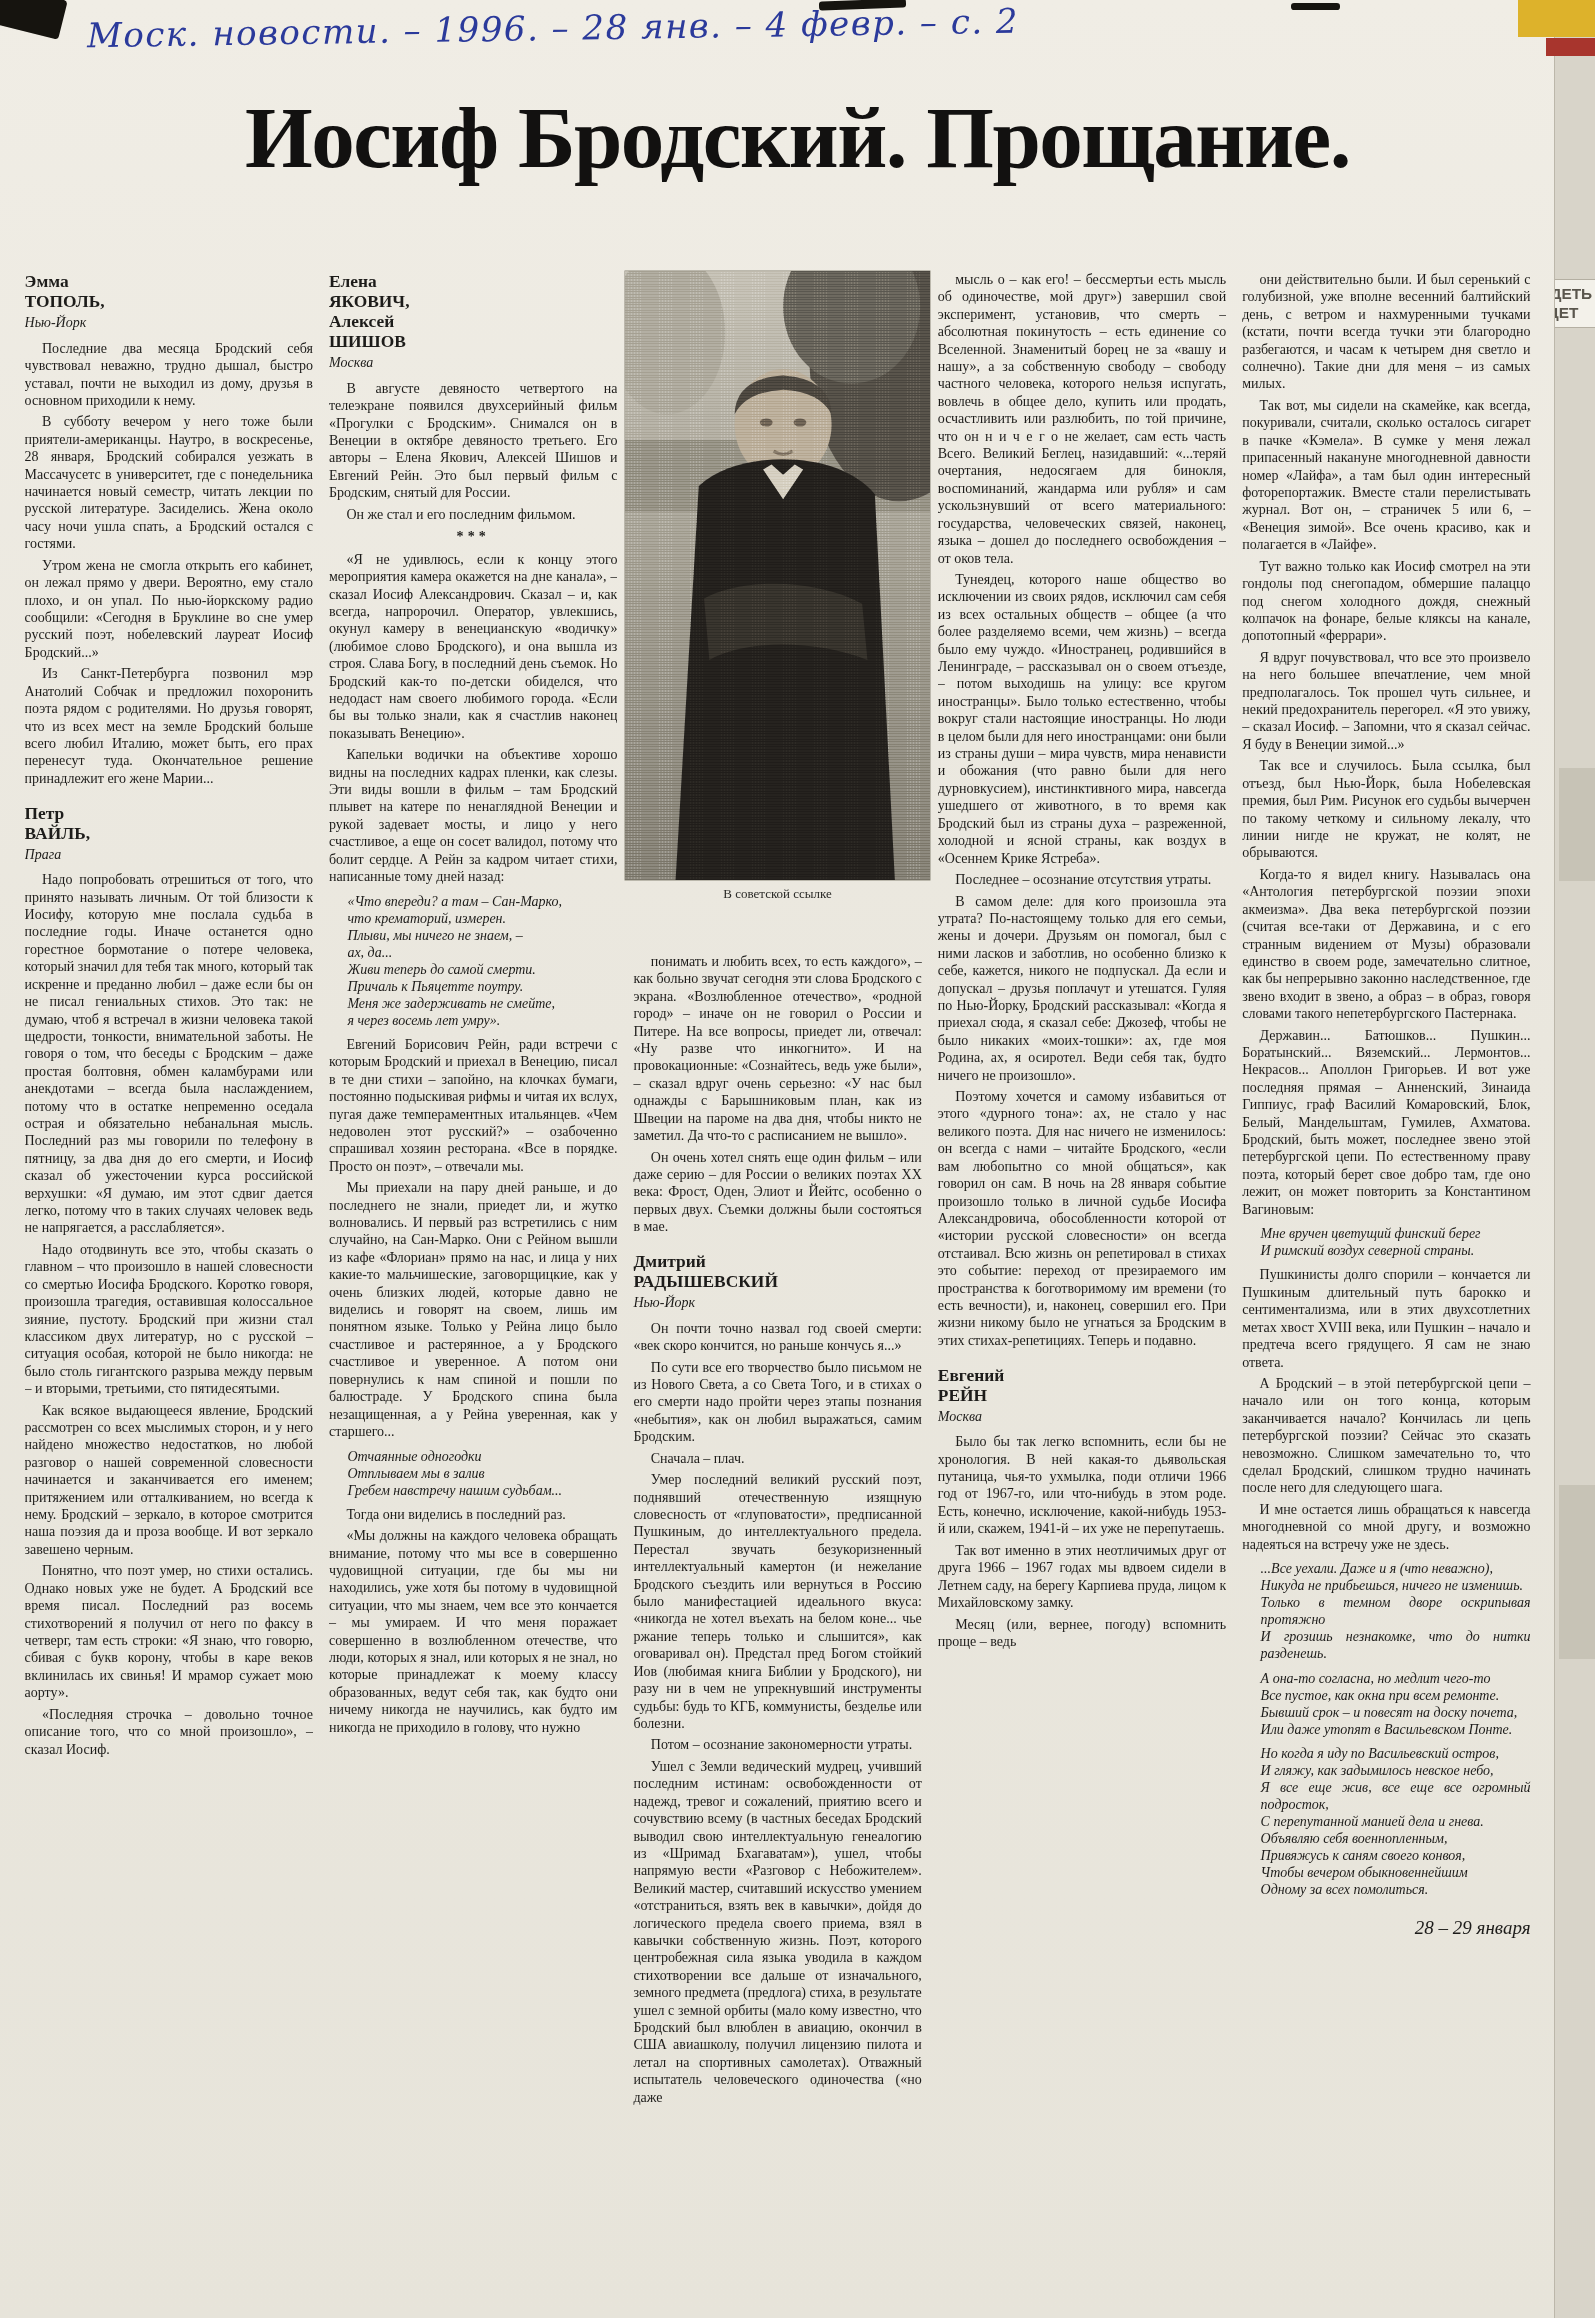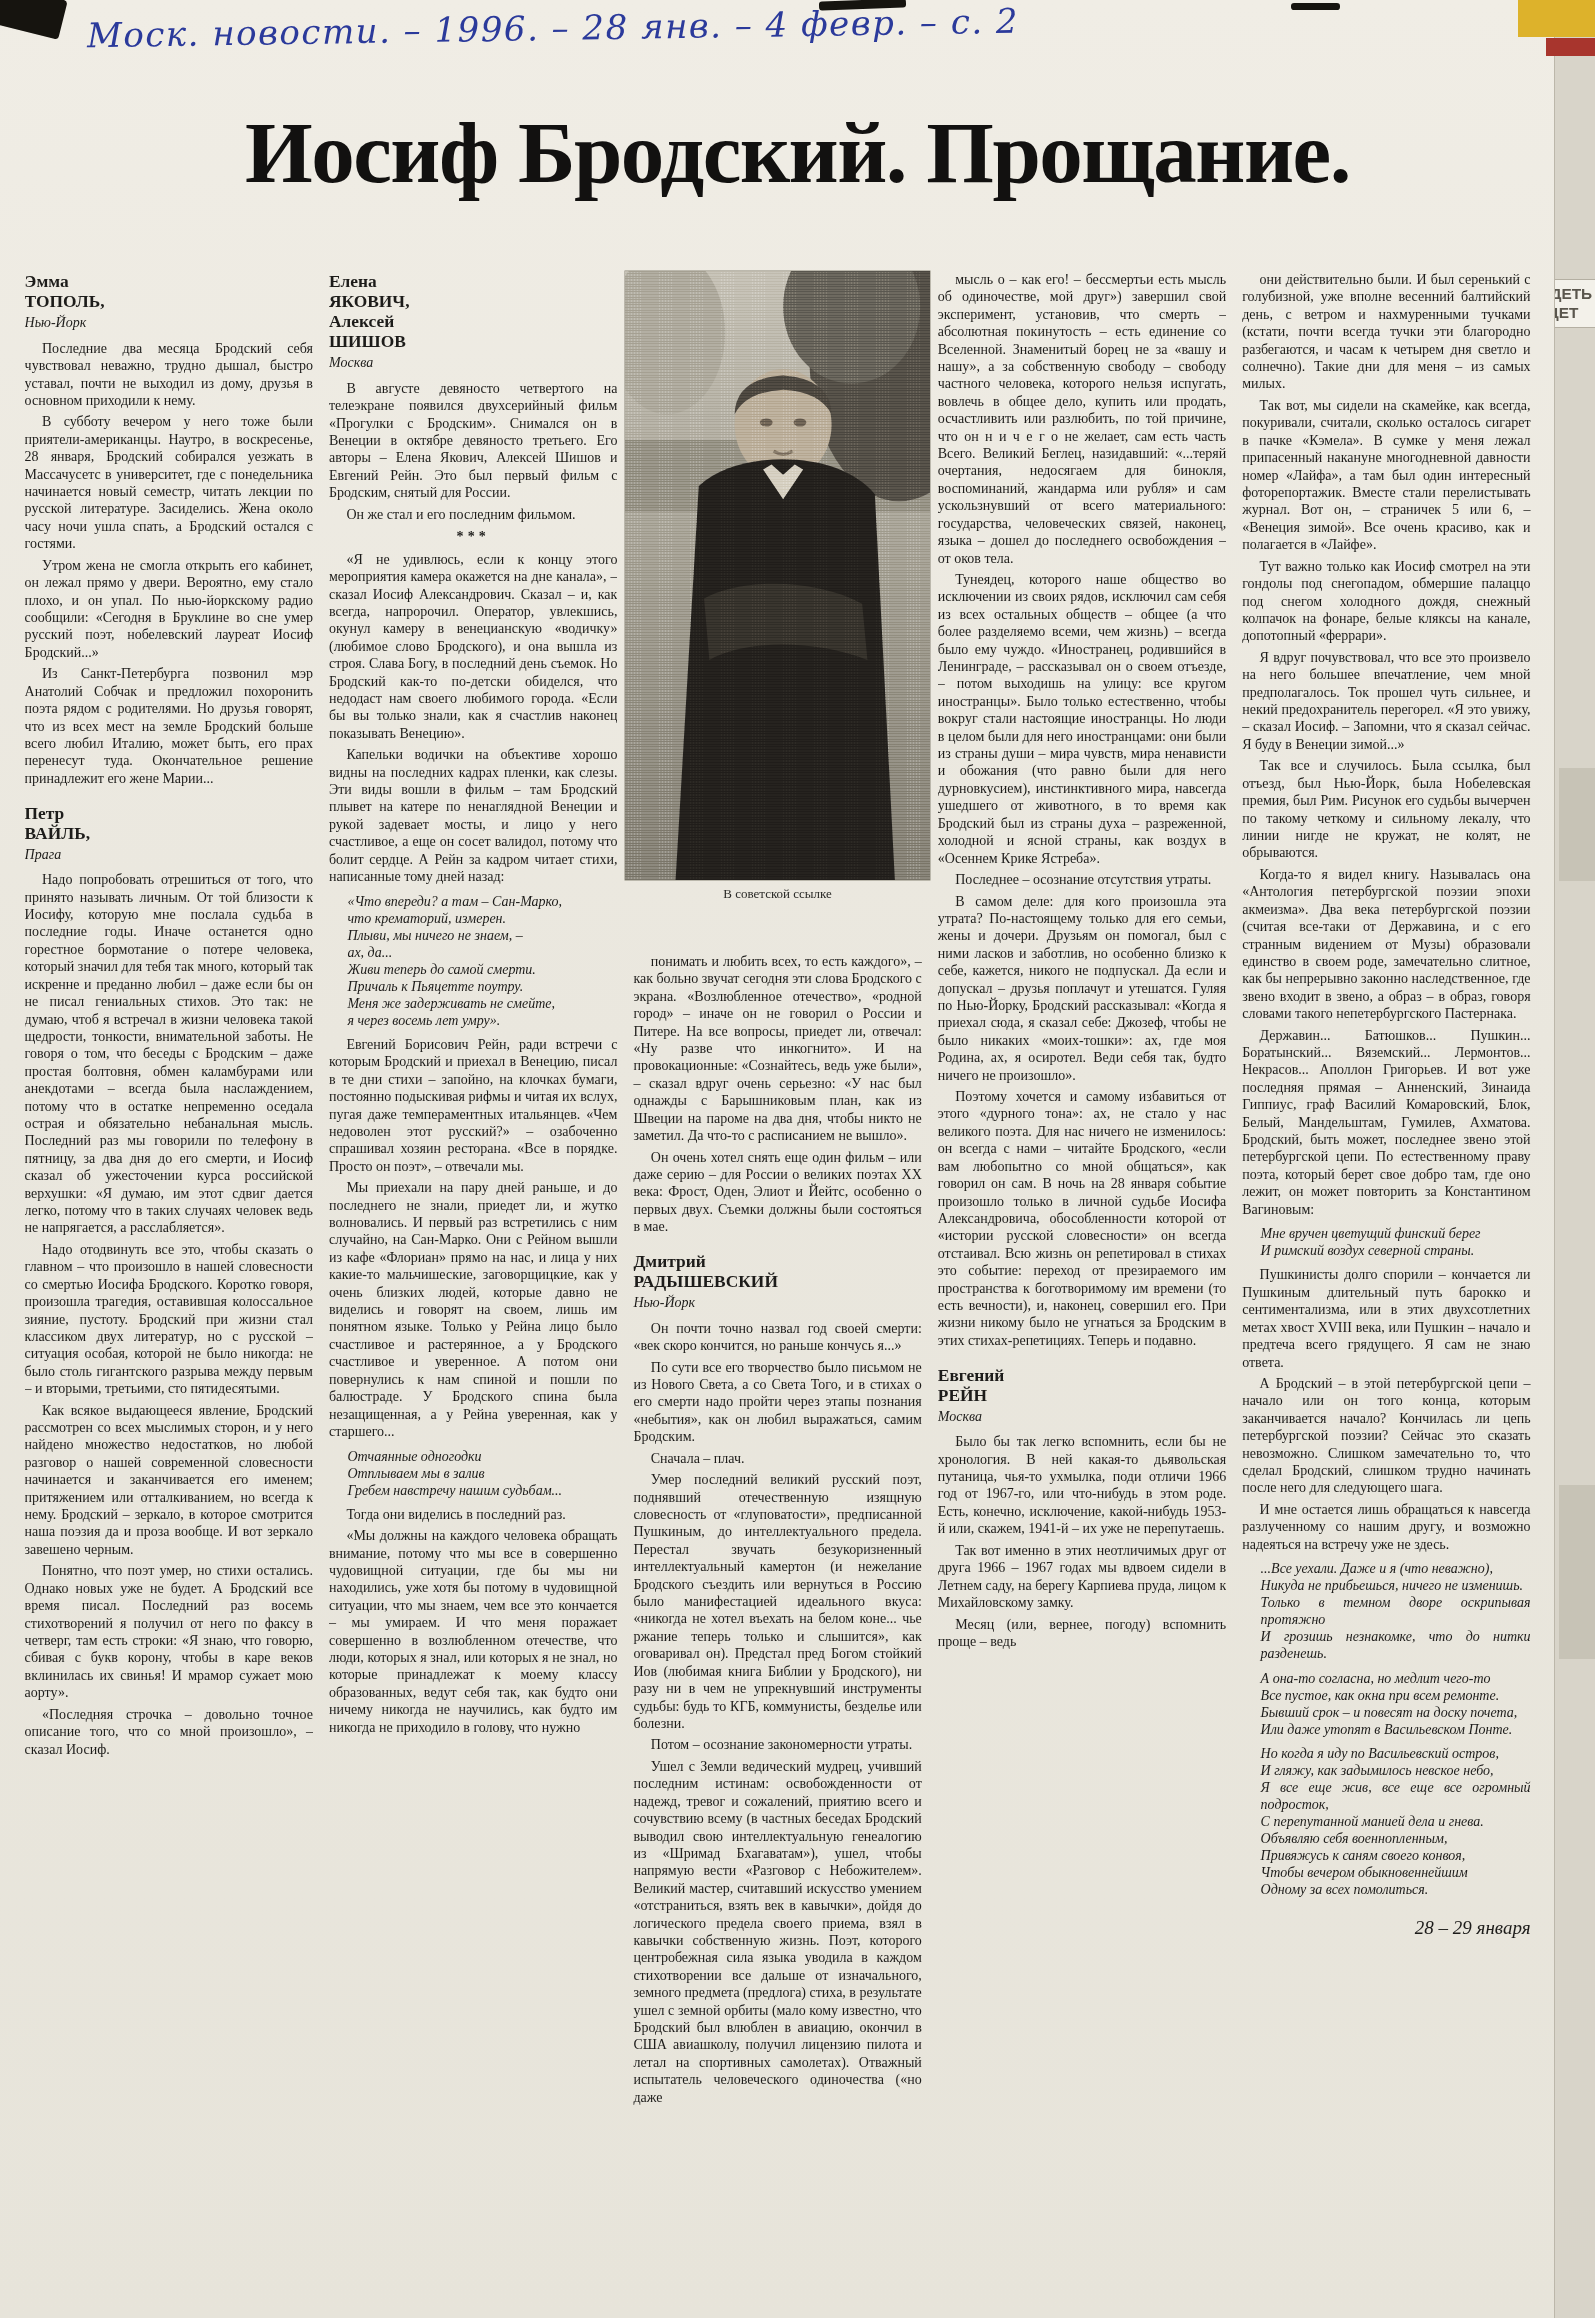--- a/index.html
+++ b/index.html
@@ -13,21 +13,21 @@
   }
   
   .annotation {
     position:absolute; top:8.2px; left:87px;
     font-family:"DejaVu Serif", serif; font-style:italic;
     font-size:34px; letter-spacing:1.5px; white-space:nowrap;
     transform:rotate(-0.9deg);
   }
   
   .headline {
-    position:absolute; top:44px; left:0; width:100%;
+    position:absolute; top:29px; left:0; width:100%;
     text-align:center; font-weight:bold; font-size:87px;
     letter-spacing:-1.5px; font-family:"Liberation Serif", serif;
     color:#121110;
   }
   
   .content {
     position:absolute; top:271px; left:24.6px; width:1506px; height:2013px;
     display:grid; grid-template-columns:repeat(5,1fr);
     grid-template-rows:666px 1fr; column-gap:22.5px;gap:16px;
   }
@@ -218,21 +218,21 @@
         <p>Я вдруг почувствовал, что все это произвело на него большее впечатление, чем мной предполагалось. Ток прошел чуть сильнее, и некий предохранитель перегорел. «Я это увижу, – сказал Иосиф. – Запомни, что я сказал сейчас. Я буду в Венеции зимой...»</p>
         <p>Так все и случилось. Была ссылка, был отъезд, был Нью-Йорк, была Нобелевская премия, был Рим. Рисунок его судьбы вычерчен по такому четкому и сильному лекалу, что линии нигде не кружат, не колят, не обрываются.</p>
         <p>Когда-то я видел книгу. Называлась она «Антология петербургской поэзии эпохи акмеизма». Два века петербургской поэзии (считая все-таки от Державина, и с его странным видением от Музы) образовали единство в своем роде, замечательно слитное, как бы непрерывно законно наследственное, где звено входит в звено, а образ – в образ, говоря словами такого непетербургского Пастернака.</p>
         <p>Державин... Батюшков... Пушкин... Боратынский... Вяземский... Лермонтов... Некрасов... Аполлон Григорьев. И вот уже последняя прямая – Анненский, Зинаида Гиппиус, граф Василий Комаровский, Блок, Белый, Мандельштам, Гумилев, Ахматова. Бродский, быть может, последнее звено этой петербургской цепи. По естественному праву поэта, который берет свое добро там, где оно лежит, он может повторить за Константином Вагиновым:</p>
         <div class="poem">
           <div>Мне вручен цветущий финский берег</div>
           <div>И римский воздух северной страны.</div>
         </div>
         <p>Пушкинисты долго спорили – кончается ли Пушкиным длительный путь барокко и сентиментализма, или в этих двухсотлетних метах хвост XVIII века, или Пушкин – начало и предтеча всего грядущего. Я сам не знаю ответа.</p>
         <p>А Бродский – в этой петербургской цепи – начало или он того конца, которым заканчивается начало? Кончилась ли цепь петербургской поэзии? Сейчас это сказать невозможно. Слишком замечательно то, что сделал Бродский, слишком трудно начинать после него для следующего шага.</p>
-        <p>И мне остается лишь обращаться к навсегда разлученному со нашим другу, и возможно надеяться на встречу уже не здесь.</p>
+        <p>И мне остается лишь обращаться к навсегда многодневной со мной другу, и возможно надеяться на встречу уже не здесь.</p>
         <div class="poem">
           <div>...Все уехали. Даже и я (что неважно),</div>
           <div>Никуда не прибьешься, ничего не изменишь.</div>
           <div>Только в темном дворе оскрипывая протяжно</div>
           <div>И грозишь незнакомке, что до нитки разденешь.</div>
         </div>
         <div class="poem">
           <div>А она-то согласна, но медлит чего-то</div>
           <div>Все пустое, как окна при всем ремонте.</div>
           <div>Бывший срок – и повесят на доску почета,</div>

